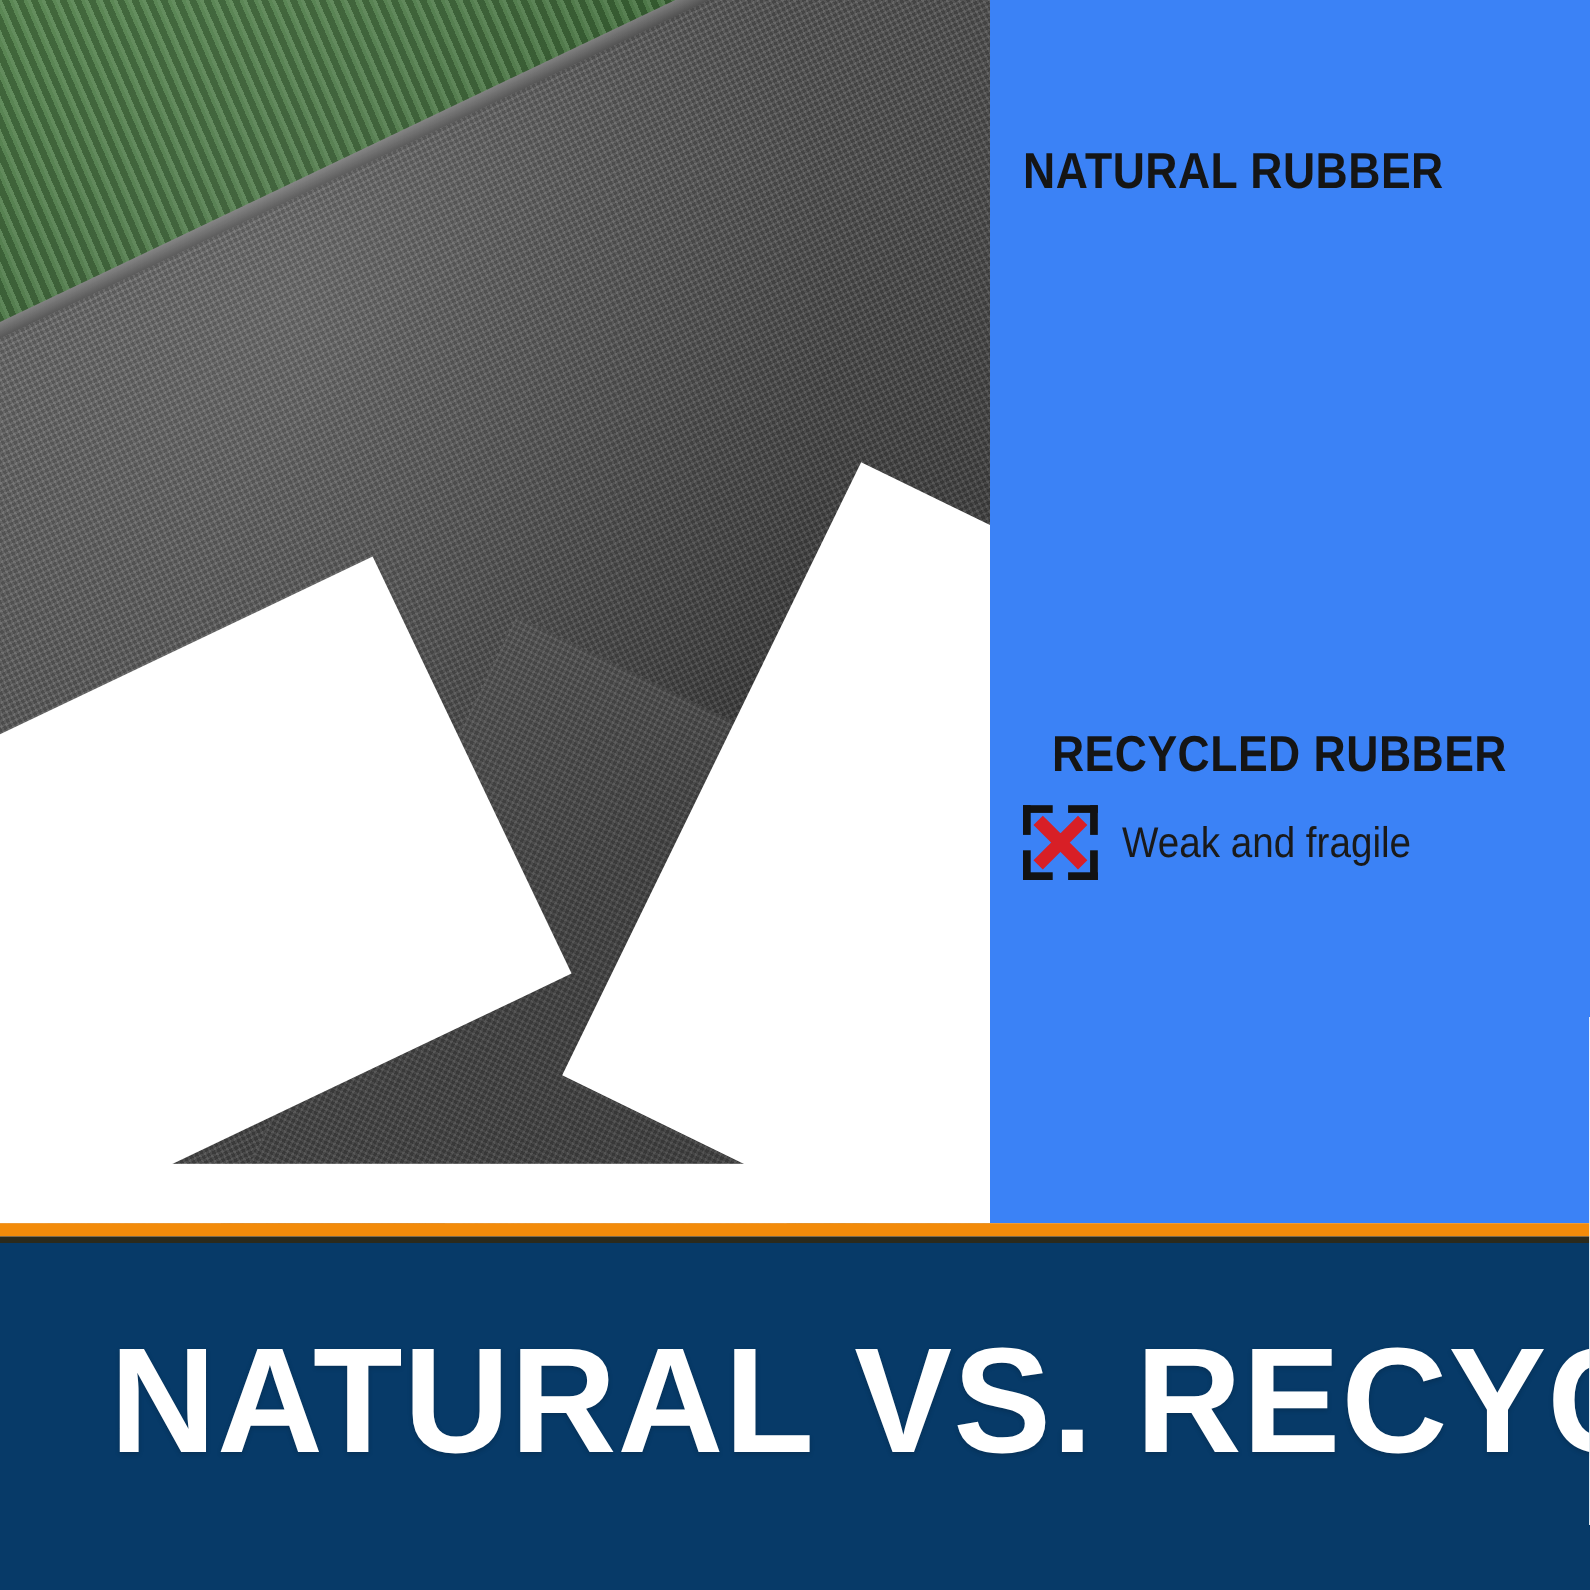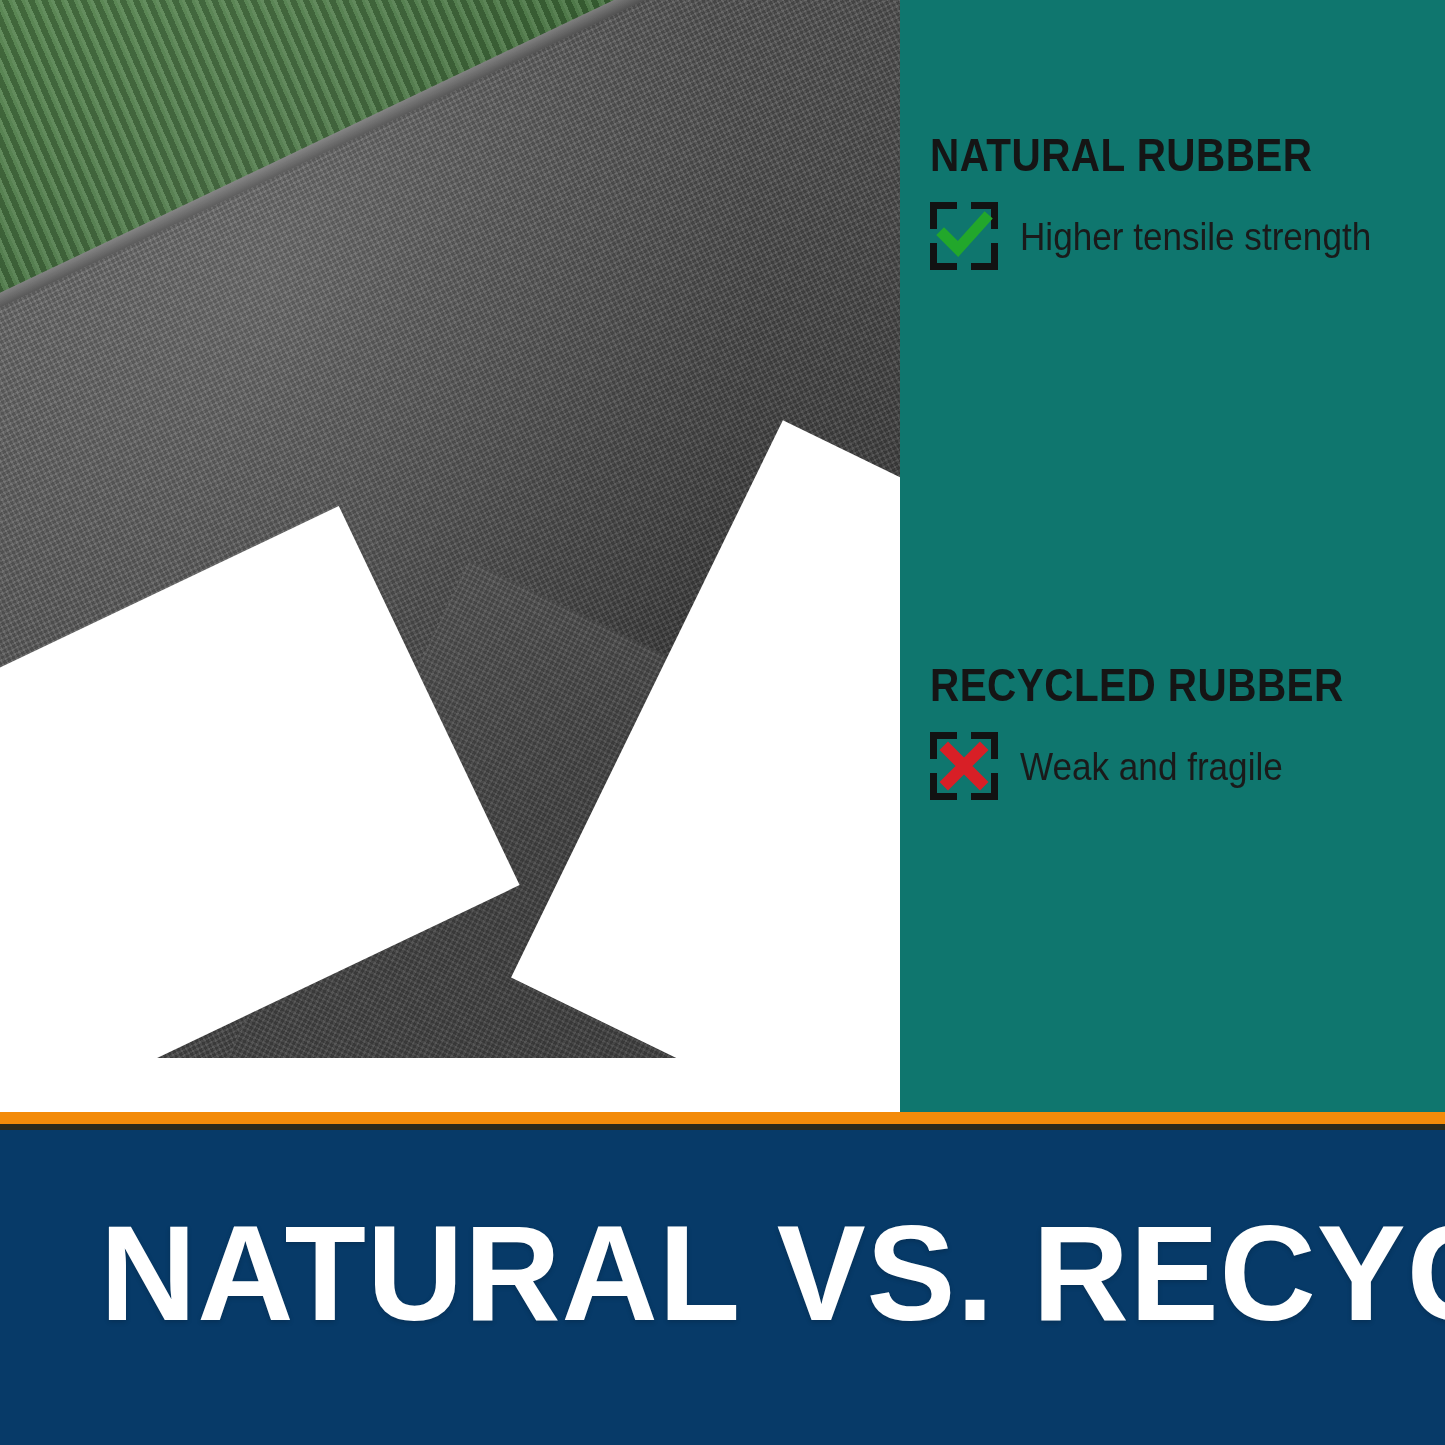--- a/index.html
+++ b/index.html
@@ -97,25 +97,25 @@
       radial-gradient(ellipse at 75% 80%, rgba(0,0,0,.18), rgba(0,0,0,0) 60%);
       pointer-events:none;}
   
   .mask-bl{position:absolute;left:-40px;bottom:-40px;width:620px;height:420px;background:#fff;
       transform:rotate(-25.5deg);transform-origin:0 100%;}
   .mask-br{position:absolute;right:-420px;bottom:-260px;width:900px;height:620px;background:#fff;
       transform:rotate(26deg);transform-origin:100% 100%;}
   .mask-bottom{position:absolute;left:0;right:0;bottom:0;height:54px;background:#fff;}
 
   
-  .panel{position:absolute;left:900px;top:0;width:545px;height:1112px;background:#0f766e;}
+  .panel{position:absolute;left:900px;top:0;width:545px;height:1112px;background:#3b82f6;}
 
   .section{position:absolute;left:30px;width:500px;}
   .sec-natural{top:132px;}
-  .sec-recycled{top:662px;}
+  .sec-recycled{top:662px;text-align:right;}
 
   .sec-title{
     font-family:"Liberation Sans Narrow","Liberation Sans",sans-serif;
     font-weight:700;font-size:46px;line-height:1;letter-spacing:.5px;
     color:#151515;white-space:nowrap;transform:scaleX(.88);transform-origin:left center;
   }
 
   .feature-list{margin-top:24px;}
   .feature{display:flex;align-items:center;height:68px;margin-bottom:32px;}
 
@@ -167,32 +167,20 @@
   </div>
 
   <div class="panel">
 
     <div class="section sec-natural">
       <div class="sec-title">NATURAL RUBBER</div>
       <div class="feature-list">
 
 
 
-        <div class="feature">
-          <div class="fi-icon">
-            <span class="bracket tl"></span>
-            <span class="bracket tr"></span>
-            <span class="bracket bl"></span>
-            <span class="bracket br"></span>
-            <svg class="glyph" viewBox="0 0 68 68">
-              <path d="M14 33 L28 47 L55 17" fill="none" stroke="#22A72B" stroke-width="11" stroke-linecap="square" stroke-linejoin="miter"></path>
-            </svg>
-          </div>
-          <div class="fi-label">Higher tensile strength</div>
-        </div>
 
       </div>
     </div>
 
     <div class="section sec-recycled">
       <div class="sec-title">RECYCLED RUBBER</div>
       <div class="feature-list">
 
 
 

